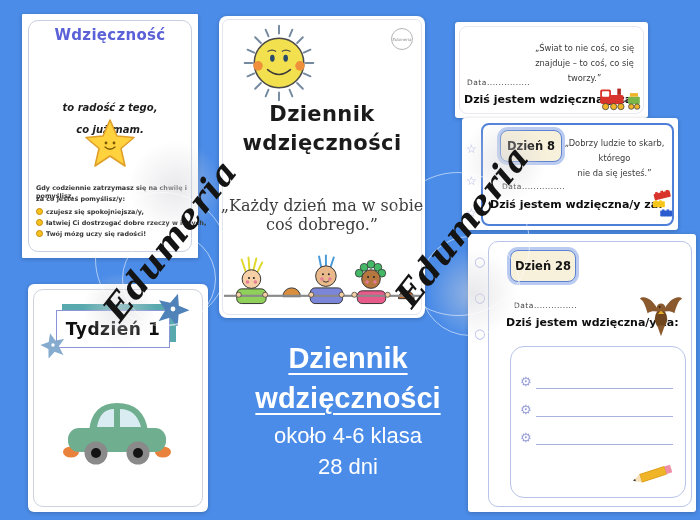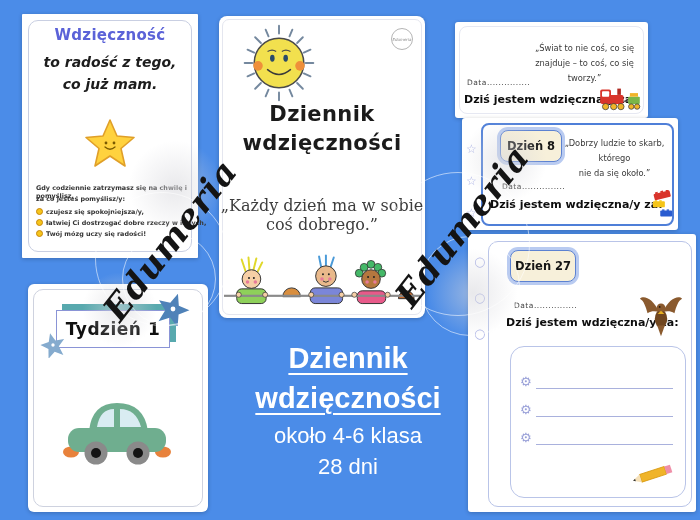--- a/index.html
+++ b/index.html
@@ -12,22 +12,22 @@
     position:absolute; background:#ffffff; z-index:10;
     box-shadow:0 1px 4px rgba(0,0,0,.22);
   }
   .inner-border { position:absolute; border:1px solid #c9cfe2; border-radius:10px; pointer-events:none; }
 
   
   #gratitude-card { left:22px; top:14px; width:176px; height:244px; border-radius:1px;text-decoration:underline; }
   #gratitude-card .inner-border { inset:6px; }
   .g-title { position:absolute; top:12px; width:100%; text-align:center;
              font-size:15px; font-weight:bold; color:#5b62d8; letter-spacing:.3px; }
-  .g-sub { position:absolute; width:100%; text-align:center; font-size:14px;
-           font-weight:bold; font-style:italic; color:#1d1d1d; }
+  .g-sub { position:absolute; width:100%; text-align:center; font-size:10px;
+           font-weight:bold; font-style:italic; color:#1d1d1d;margin-top:48px; }
   #g-sub1 { top:40px; } #g-sub2 { top:62px; }
   #g-star { position:absolute; left:62px; top:104px; width:52px; height:50px; }
   .g-intro { position:absolute; left:14px; width:152px; font-size:6.4px;
              font-weight:600; color:#333; }
   #g-intro1 { top:170px; } #g-intro2 { top:181px; }
   .g-bullets { position:absolute; left:14px; top:192px; width:152px; }
   .g-bullet { display:flex; align-items:center; height:11px; }
   .g-dot { width:5px; height:5px; border-radius:50%; background:#f6c51b;
            border:1px solid #c8860a; margin-right:3px; flex:0 0 auto; }
   .g-bullet-text { font-size:6.4px; font-weight:600; color:#333; white-space:nowrap; }
@@ -269,21 +269,21 @@
   </div>
 
   <div class="card" id="day8-card">
     <div class="day8-frame"></div>
     <span class="margin-icon day8-star" style="top:24px;">☆</span>
     <span class="margin-icon day8-star" style="top:56px;">☆</span>
     <span class="margin-icon day8-star" style="top:88px;">☆</span>
     <div class="day-badge" id="day8-badge">Dzień 8</div>
     <div class="day-quote" id="day8-quote">
       <span>„Dobrzy ludzie to skarb, którego</span><br>
-      <span>nie da się około.”</span>
+      <span>nie da się jesteś.”</span>
     </div>
     <div class="day-date" id="day8-date">Data...............</div>
     <div class="day-prompt" id="day8-prompt">Dziś jestem wdzięczna/y za:</div>
     <svg id="day8-icon" viewBox="0 0 24 32">
       <g transform="rotate(-14 11 5)">
         <rect x="2" y="2" width="18" height="7" rx="1" fill="#d9342b"></rect>
         <rect x="4" y="0.5" width="3" height="2" fill="#d9342b"></rect>
         <rect x="10" y="0.5" width="3" height="2" fill="#d9342b"></rect>
         <rect x="16" y="0.5" width="3" height="2" fill="#d9342b"></rect>
       </g>
@@ -294,21 +294,21 @@
       <rect x="11" y="20.8" width="2.6" height="1.6" fill="#2a5cd0"></rect>
       <rect x="16" y="20.8" width="2.6" height="1.6" fill="#2a5cd0"></rect>
     </svg>
   </div>
 
   <div class="card" id="day22-card">
     <div class="day22-frame"></div>
     <span class="margin-icon day22-circle" style="top:20px;">○</span>
     <span class="margin-icon day22-circle" style="top:56px;">○</span>
     <span class="margin-icon day22-circle" style="top:92px;">○</span>
-    <div class="day-badge" id="day22-badge">Dzień 27</div>
+    <div class="day-badge" id="day22-badge">Dzień 28</div>
     <div class="day-date" id="day22-date">Data...............</div>
     <div class="day-prompt" id="day22-prompt">Dziś jestem wdzięczna/y za:</div>
     <svg id="day22-icon" viewBox="0 0 48 44">
       <path d="M22,18 C16,4 6,0 2,4 C6,6 8,12 10,19 C14,16.5 18,16.5 22,18 Z" fill="#8a5a2e"></path>
       <path d="M26,18 C32,4 42,0 46,4 C42,6 40,12 38,19 C34,16.5 30,16.5 26,18 Z" fill="#8a5a2e"></path>
       <ellipse cx="24" cy="25" rx="6.5" ry="9.5" fill="#70461f"></ellipse>
       <circle cx="24" cy="13.5" r="4.6" fill="#8a5a2e"></circle>
       <circle cx="22.6" cy="12.5" r="0.9" fill="#201208"></circle>
       <polygon points="24,16.5 27.5,20 20.5,20" fill="#e8b020"></polygon>
       <polygon points="20,32 28,32 24,43" fill="#8a5a2e"></polygon>

